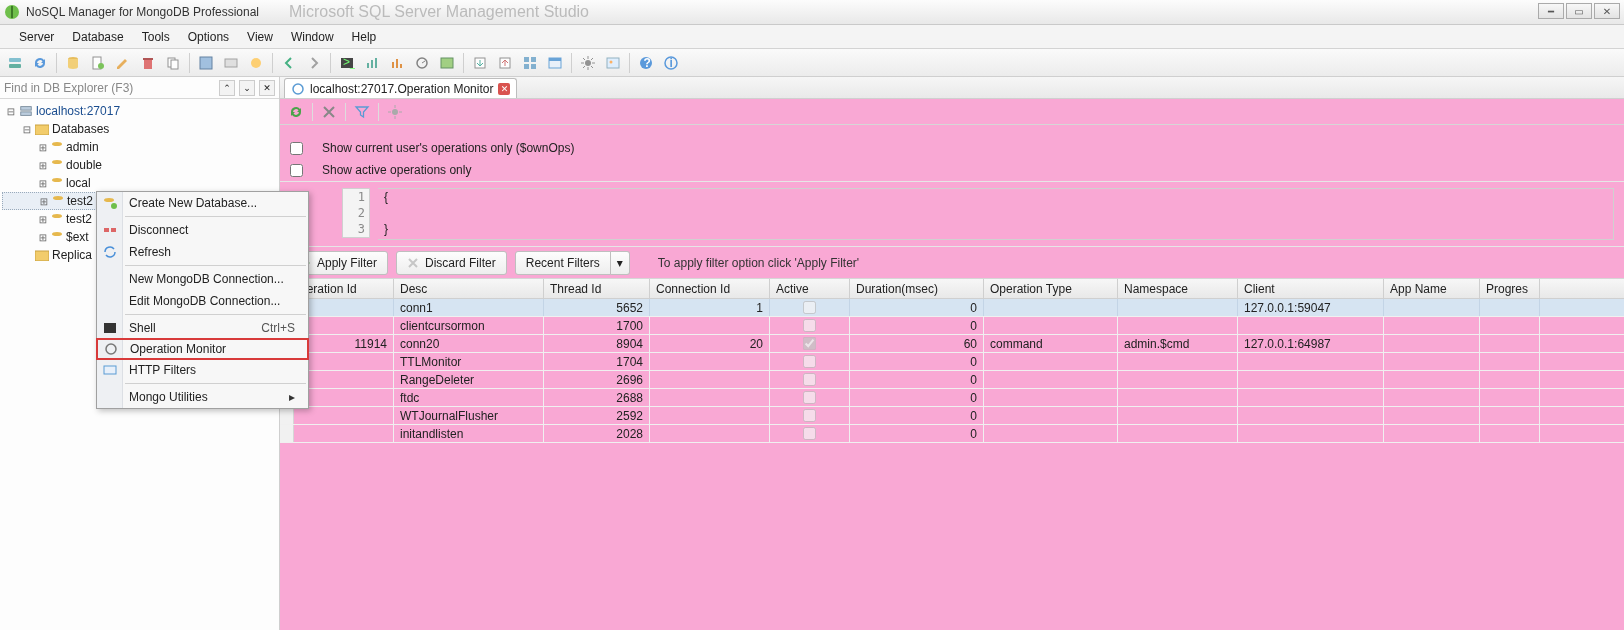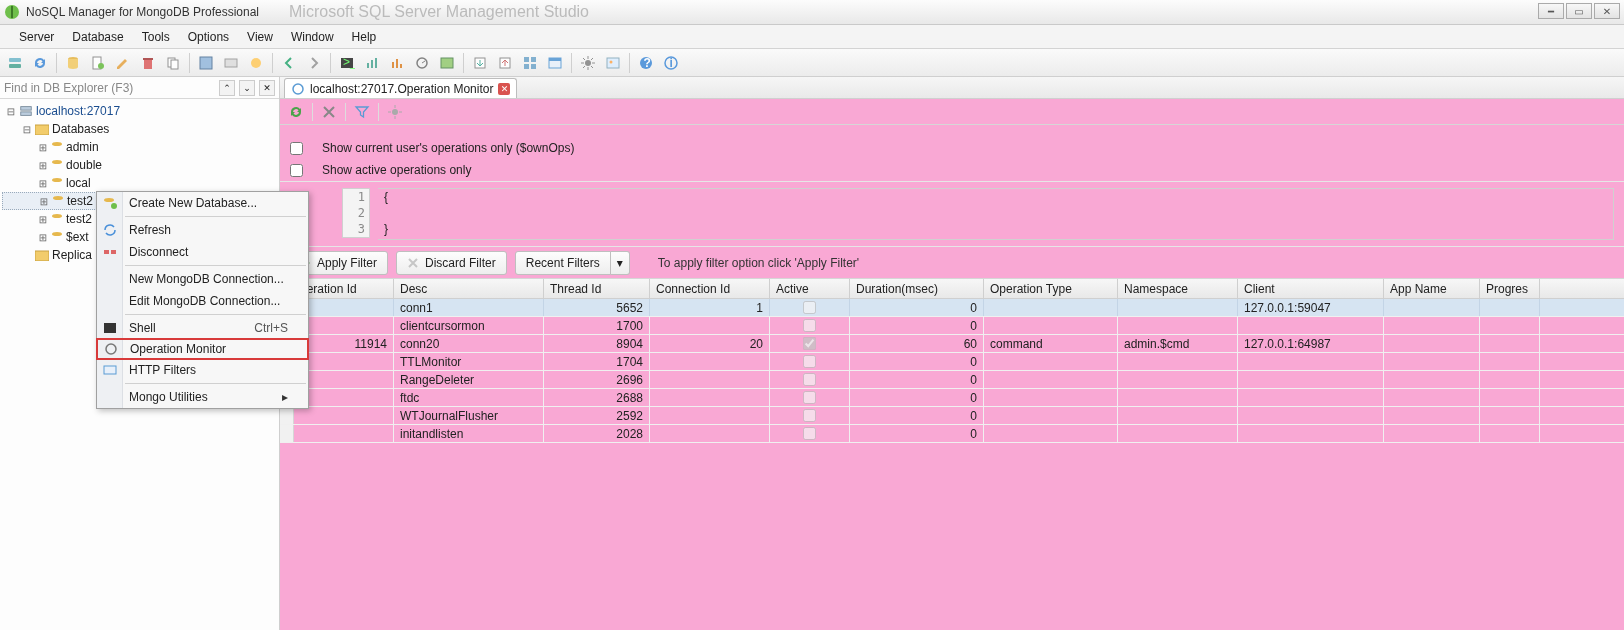--- a/index.html
+++ b/index.html
@@ -19,21 +19,21 @@
 .sidebar{width:280px;border-right:1px solid #cfcfcf;background:#fdfdfd;display:flex;flex-direction:column;position:relative}
 .findbar{height:22px;border-bottom:1px solid #d8d8d8;display:flex;align-items:center;padding:0 4px;font-size:11px;color:#777;gap:4px}
 .findbar .navbtn{width:16px;height:16px;border:1px solid #ccc;background:#f3f3f3;display:flex;align-items:center;justify-content:center;font-size:9px}
 .tree{padding:3px 2px;font-size:12px}
 .tree-row{display:flex;align-items:center;height:18px;padding-left:4px;gap:3px;white-space:nowrap}
 .tree-row.sel{background:#e9eff6;border:1px dotted #9ab}
 .ind1{padding-left:20px}.ind2{padding-left:36px}
 .twist{width:10px;text-align:center;color:#666;font-size:10px}
 .ctxmenu{position:absolute;left:96px;top:114px;width:213px;background:#f7f7f7;border:1px solid #a0a0a0;box-shadow:2px 2px 6px rgba(0,0,0,.25);z-index:50}
 .ctxmenu .iconcol{position:absolute;left:0;top:0;bottom:0;width:26px;background:#eef0f3;border-right:1px solid #dcdfe4}
-.ctxitem{position:relative;height:22px;display:flex;align-items:center;padding-left:32px;padding-right:20px}
+.ctxitem{position:relative;height:22px;display:flex;align-items:center;padding-left:32px;padding-right:13px}
 .ctxitem.hl{border:2px solid #d83a3a;height:22px;margin:-1px}
 .ctxitem .sc{margin-left:auto;color:#555}
 .ctxitem .ar{margin-left:auto;color:#333}
 .ctxsep{height:1px;background:#d0d0d0;margin:2px 2px 2px 28px}
 .ctxicon{position:absolute;left:5px;width:16px;height:16px;display:flex;align-items:center;justify-content:center}
 .main{flex:1;display:flex;flex-direction:column;background:#f9a8d4}
 .tabbar{height:22px;background:linear-gradient(#f6f6f6,#e9e9e9);border-bottom:1px solid #cfcfcf;display:flex;align-items:flex-end;padding-left:4px}
 .tab{height:20px;background:#fff;border:1px solid #bdbdbd;border-bottom:none;border-radius:3px 3px 0 0;display:flex;align-items:center;padding:0 6px;gap:5px;font-size:11px}
 .tab .close{width:12px;height:12px;background:#d9534f;border-radius:2px;color:#fff;font-size:9px;display:flex;align-items:center;justify-content:center}
 .subtoolbar{height:26px;border-bottom:1px solid #d6d6d6;display:flex;align-items:center;padding:0 6px;gap:6px}
@@ -334,34 +334,34 @@
               <ellipse cx="6" cy="4" rx="5" ry="2" fill="#e6b84d"></ellipse>
               <circle cx="11" cy="10" r="3" fill="#6fbf4b"></circle>
             </svg>
           </span>
         <span>Create New Database...</span>
       </div>
       <div class="ctxsep"></div>
       <div class="ctxitem">
         <span class="ctxicon">
             <svg width="14" height="14">
+              <rect x="1" y="5" width="5" height="4" fill="#d66"></rect>
+              <rect x="8" y="5" width="5" height="4" fill="#d66"></rect>
+            </svg>
+          </span>
+        <span>Disconnect</span>
+      </div>
+      <div class="ctxitem">
+        <span class="ctxicon">
+            <svg width="14" height="14">
               <path d="M2 7a5 5 0 019-3" stroke="#4a90d9" fill="none" stroke-width="1.5"></path>
               <path d="M12 7a5 5 0 01-9 3" stroke="#4a90d9" fill="none" stroke-width="1.5"></path>
             </svg>
           </span>
         <span>Refresh</span>
-      </div>
-      <div class="ctxitem">
-        <span class="ctxicon">
-            <svg width="14" height="14">
-              <rect x="1" y="5" width="5" height="4" fill="#d66"></rect>
-              <rect x="8" y="5" width="5" height="4" fill="#d66"></rect>
-            </svg>
-          </span>
-        <span>Disconnect</span>
       </div>
       <div class="ctxsep"></div>
       <div class="ctxitem">
           <span>New MongoDB Connection...</span>
         </div>
       <div class="ctxitem">
           <span>Edit MongoDB Connection...</span>
         </div>
       <div class="ctxsep"></div>
       <div class="ctxitem">

